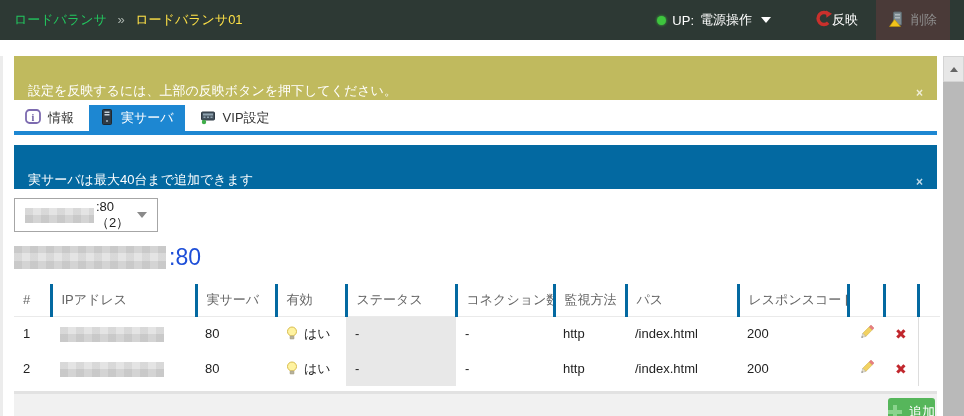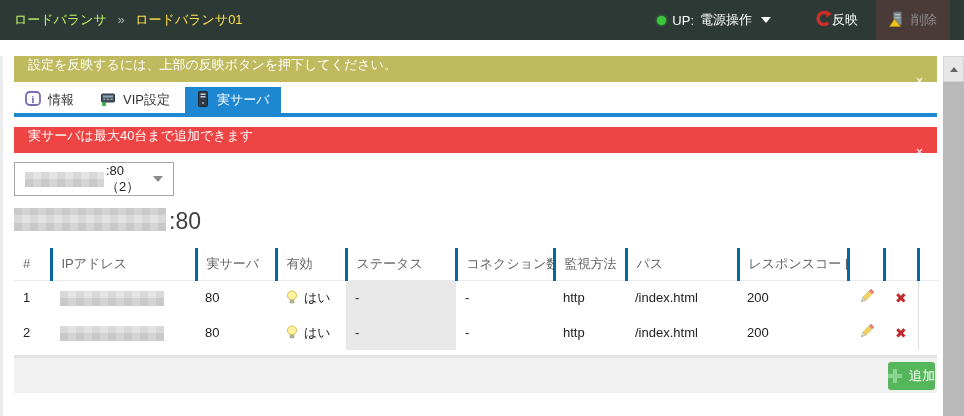--- a/index.html
+++ b/index.html
@@ -6,21 +6,21 @@
   body { background:#fff; }
   .screen {
     width:964px; height:416px; position:relative; overflow:hidden;
     font-family:"Liberation Sans","DejaVu Sans",sans-serif; background:#fff;
   }
   
   .topbar {
     height:40px; background:#2d3934; display:flex; align-items:center;
     padding-left:14px; color:#dcdcdc; font-size:13px;
   }
-  .crumb-parent { color:#bef264; }
+  .crumb-parent { color:#22c55e; }
   .crumb-sep { color:#aab3ad; margin:0 7px; }
   .crumb-current { color:#fde047; }
   .topbar-right { margin-left:auto; display:flex; align-items:center; height:40px; }
   .power { display:flex; align-items:center; gap:6px; font-weight:normal; color:#fff; padding-right:26px; cursor:pointer; }
   .power-dot { width:9px; height:9px; border-radius:50%; background:#3ec53e; box-shadow:0 0 3px #3ec53e; }
   .caret-down-white { width:0; height:0; border-left:5px solid transparent; border-right:5px solid transparent; border-top:6px solid #fff; margin-left:3px; }
   .reflect { display:flex; align-items:center; gap:0; color:#fff; padding:0 18px; cursor:pointer; }
   .delete-btn {
     height:40px; background:#4a3a38; color:#8f8f8f; display:flex; align-items:center;
     gap:6px; padding:0 13px; margin-right:14px; cursor:pointer;
@@ -28,47 +28,47 @@
   
   .page-body { position:relative; height:376px; border-left:3px solid #ececec; }
   .scrollbar { position:absolute; top:0; right:0; width:21px; height:376px; background:#b9b9b9; }
   .scroll-up {
     height:26px; background:#e7e7e7; border:1px solid #d4d4d4;
     display:flex; align-items:center; justify-content:center; cursor:pointer;
   }
   .chevron-up { width:0; height:0; border-left:4px solid transparent; border-right:4px solid transparent; border-bottom:5px solid #666; }
   .content { margin:0 27px 0 11px; }
   
-  .notice { height:26px; display:flex; align-items:flex-start; padding:0 14px; color:#fff; font-size:13px;flex-direction:column; }
+  .notice { height:44px; display:flex; align-items:flex-end; padding:0 14px; color:#fff; font-size:13px; }
   .notice-warning { margin-top:16px; background:#c0ba5e; }
-  .notice-info { margin-top:10px; background:#ef4444; }
+  .notice-info { margin-top:10px; background:#0369a1; }
   .notice-close { margin-left:auto; font-size:12px; font-weight:bold; opacity:.75; cursor:pointer; }
   
   .tabbar { margin-top:5px; display:flex; align-items:flex-end; border-bottom:4px solid #1d87d2; }
   .tab {
     display:flex; align-items:center; gap:7px; height:26px; padding:0 11px;
     font-size:13px; color:#333; cursor:pointer; margin-right:4px; white-space:nowrap;
   }
   .tab.active { background:#1d87d2; color:#fff; }
   
   .vip-select {
-    margin-top:9px; width:160px; height:34px; border:1px solid #a6a6a6; background:#fff;
+    margin-top:9px; width:144px; height:34px; border:1px solid #a6a6a6; background:#fff;
     display:flex; align-items:center; padding:0 10px; font-size:13px; color:#222; cursor:pointer;
   }
   .caret-down-gray { width:0; height:0; border-left:5px solid transparent; border-right:5px solid transparent; border-top:6px solid #8a8a8a; margin-left:auto; }
   .redacted {
     display:inline-block; vertical-align:middle; filter:blur(0.4px);
     background:
       repeating-linear-gradient(90deg, rgba(0,0,0,0.05) 0 8px, rgba(0,0,0,0) 8px 16px),
       repeating-linear-gradient(0deg, #d4d4d4 0 8px, #e4e4e4 8px 16px);
   }
   .redacted-sm { width:86px; height:15px; margin-right:2px; }
   .redacted-lg { width:152px; height:23px; margin-right:3px; }
   .redacted-cell { width:104px; height:15px; }
-  .section-title { margin-top:12px; height:26px; display:flex; align-items:flex-start; font-size:23px; color:#404040; }
+  .section-title { margin-top:12px; height:26px; display:flex; align-items:center; font-size:23px; color:#1d4ed8; }
   
   table.servers { margin-top:14px; width:926px; border-collapse:collapse; font-size:13px; table-layout:fixed; }
   table.servers th {
     text-align:left; font-weight:normal; color:#666; height:32px; padding:4px 9px;
     border-left:3px solid #0369a1; border-bottom:1px solid #eaeaea; overflow:hidden; white-space:nowrap;
   }
   table.servers th:first-child { border-left:none; }
   table.servers td { height:35px; padding:4px 9px; color:#222; white-space:nowrap; overflow:hidden; }
   td.status-cell { background:#e8e8e8; }
   td.filler-cell { border-left:1px solid #ddd; }
@@ -135,40 +135,40 @@
         <span class="notice-close">×</span>
       </div>
 
       <div class="tabbar">
         <div class="tab">
           <span><svg width="16" height="16" viewBox="0 0 16 16">
                 <rect x="1" y="1" width="14" height="13" rx="3.5" fill="#fff" stroke="#7d6bb0" stroke-width="1.8"></rect>
                 <text x="8" y="11.5" font-size="10" font-weight="bold" fill="#6b5aa0" text-anchor="middle" font-family="serif">i</text>
               </svg></span>
           <span>情報</span>
+        </div>
+        <div class="tab active">
+          <span><svg width="14" height="16" viewBox="0 0 14 16">
+                <rect x="2.5" y="0.5" width="9" height="15" rx="1" fill="#2f3b46" stroke="#1f2830"></rect>
+                <rect x="4.5" y="2.5" width="5" height="1.5" fill="#c7d2da"></rect>
+                <rect x="4.5" y="5" width="5" height="1.5" fill="#c7d2da"></rect>
+                <circle cx="7" cy="12" r="1.1" fill="#9fb0bc"></circle>
+              </svg></span>
+          <span>実サーバ</span>
         </div>
         <div class="tab">
           <span><svg width="16" height="16" viewBox="0 0 16 16">
                 <rect x="1.5" y="3" width="13" height="8" rx="1" fill="#44525e" stroke="#2e3a44"></rect>
                 <rect x="3" y="4.5" width="10" height="2" fill="#8fa3b0"></rect>
                 <rect x="3.5" y="7.5" width="2" height="1.5" fill="#8fa3b0"></rect>
                 <rect x="7" y="7.5" width="2" height="1.5" fill="#8fa3b0"></rect>
                 <rect x="10.5" y="7.5" width="2" height="1.5" fill="#8fa3b0"></rect>
                 <circle cx="4" cy="13" r="2.2" fill="#3fae49"></circle>
               </svg></span>
           <span>VIP設定</span>
-        </div>
-        <div class="tab active">
-          <span><svg width="14" height="16" viewBox="0 0 14 16">
-                <rect x="2.5" y="0.5" width="9" height="15" rx="1" fill="#2f3b46" stroke="#1f2830"></rect>
-                <rect x="4.5" y="2.5" width="5" height="1.5" fill="#c7d2da"></rect>
-                <rect x="4.5" y="5" width="5" height="1.5" fill="#c7d2da"></rect>
-                <circle cx="7" cy="12" r="1.1" fill="#9fb0bc"></circle>
-              </svg></span>
-          <span>実サーバ</span>
         </div>
       </div>
 
       <div class="notice notice-info">
         <span>実サーバは最大40台まで追加できます</span>
         <span class="notice-close">×</span>
       </div>
 
       <div class="vip-select">
         <span class="redacted redacted-sm"></span>

